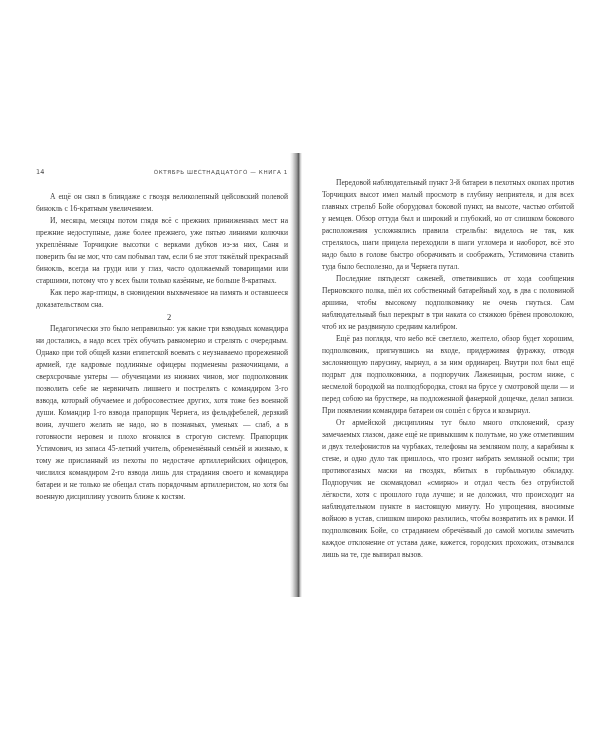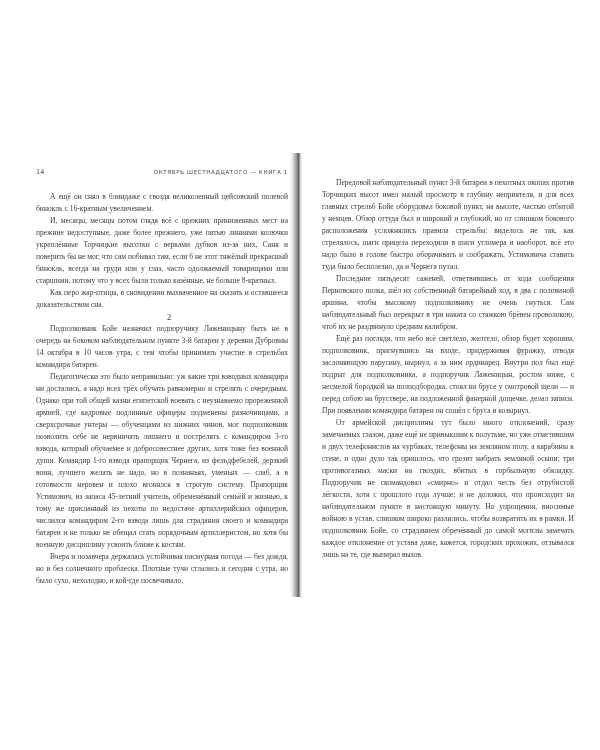--- a/index.html
+++ b/index.html
@@ -31,25 +31,23 @@
 <div class="spread">
 
   <div class="page left">
     <div class="running-head">
       <span class="page-num">14</span>
       <span>ОКТЯБРЬ ШЕСТНАДЦАТОГО — КНИГА 1</span>
     </div>
     <div class="text">
       <p>А ещё он снял в блиндаже с гвоздя великолепный цейсовский полевой бинокль с 16-кратным увеличением.</p>
       <p>И, месяцы, месяцы потом глядя всё с прежних приниженных мест на прежние недоступные, даже более прежнего, уже пятью линиями колючки укреплённые Торчицкие высотки с верками дубков из-за них, Саня и поверить бы не мог, что сам побывал там, если б не этот тяжёлый прекрасный бинокль, всегда на груди или у глаз, часто одолжаемый товарищами или старшими, потому что у всех были только казённые, не больше 8-кратных.</p>
-      <p>Как перо жар-птицы, в сновидении выхваченное на сказать и оставшееся доказательством сна.</p>
+      <p>Как перо жар-птицы, в сновидении выхваченное на память и оставшееся доказательством сна.</p>
       <p class="chapter-num">2</p>
-      <p>Подполковник Бойе назначил подпоручику Лаженицыну быть не в очередь на боковом наблюдательном пункте 3-й батареи у деревни Дубровны 14 октября в 10 часов утра, с тем чтобы принимать участие в стрельбах командира батареи.</p>
       <p>Педагогически это было неправильно: уж какие три взводных командира ни достались, а надо всех трёх обучать равномерно и стрелять с очередным. Однако при той общей казни египетской воевать с неузнаваемо прореженной армией, где кадровые подлинные офицеры подменены разночинцами, а сверхсрочные унтеры — обученцами из нижних чинов, мог подполковник позволить себе не нервничать лишнего и пострелять с командиром 3-го взвода, который обучаемее и добросовестнее других, хотя тоже без военной души. Командир 1-го взвода прапорщик Чернега, из фельдфебелей, дерзкий воин, лучшего желать не надо, но в познаньях, уменьях — слаб, а в готовности неровен и плохо вгонялся в строгую систему. Прапорщик Устимович, из запаса 45-летний учитель, обременённый семьёй и жизнью, к тому же присланный из пехоты по недостаче артиллерийских офицеров, числился командиром 2-го взвода лишь для страдания своего и командира батареи и не только не обещал стать порядочным артиллеристом, но хотя бы военную дисциплину усвоить ближе к костям.</p>
-      <p>Вчера и позавчера держалась устойчивая пасмурная погода — без дождя, но и без солнечного проблеска. Плотные тучи стлались и сегодня с утра, но было сухо, нехолодно, и кой-где посвечивало,</p>
     </div>
   </div>
 
   <div class="gutter"></div>
 
   <div class="page right">
     <div class="text">
       <p>Передовой наблюдательный пункт 3-й батареи в пехотных окопах против Торчицких высот имел малый просмотр в глубину неприятеля, и для всех главных стрельб Бойе оборудовал боковой пункт, на высоте, частью отбитой у немцев. Обзор оттуда был и широкий и глубокий, но от слишком бокового расположения усложнялись правила стрельбы: виделось не так, как стрелялось, шаги прицела переходили в шаги угломера и наоборот, всё это надо было в голове быстро оборачивать и соображать, Устимовича ставить туда было бесполезно, да и Чернега путал.</p>
       <p>Последние пятьдесят саженей, ответвившись от хода сообщения Перновского полка, шёл их собственный батарейный ход, в два с половиной аршина, чтобы высокому подполковнику не очень гнуться. Сам наблюдательный был перекрыт в три наката со стяжкою брёвен проволокою, чтоб их не раздвинуло средним калибром.</p>
       <p>Ещё раз поглядя, что небо всё светлело, желтело, обзор будет хорошим, подполковник, пригнувшись на входе, придерживая фуражку, отводя заслоняющую парусину, нырнул, а за ним ординарец. Внутри пол был ещё подрыт для подполковника, а подпоручик Лаженицын, ростом ниже, с несмелой бородкой на полподбородка, стоял на брусе у смотровой щели — и перед собою на бруствере, на подложенной фанерной дощечке, делал записи. При появлении командира батареи он сошёл с бруса и козырнул.</p>

